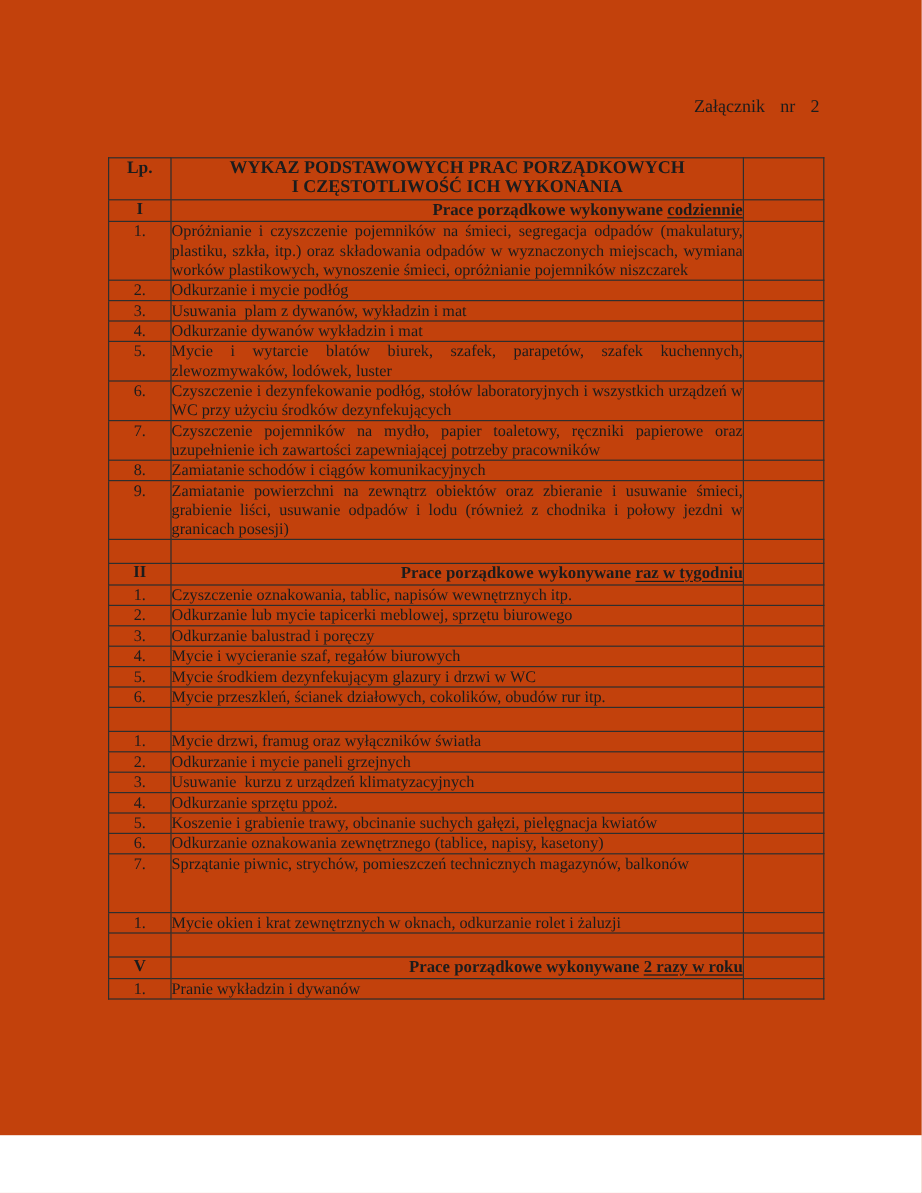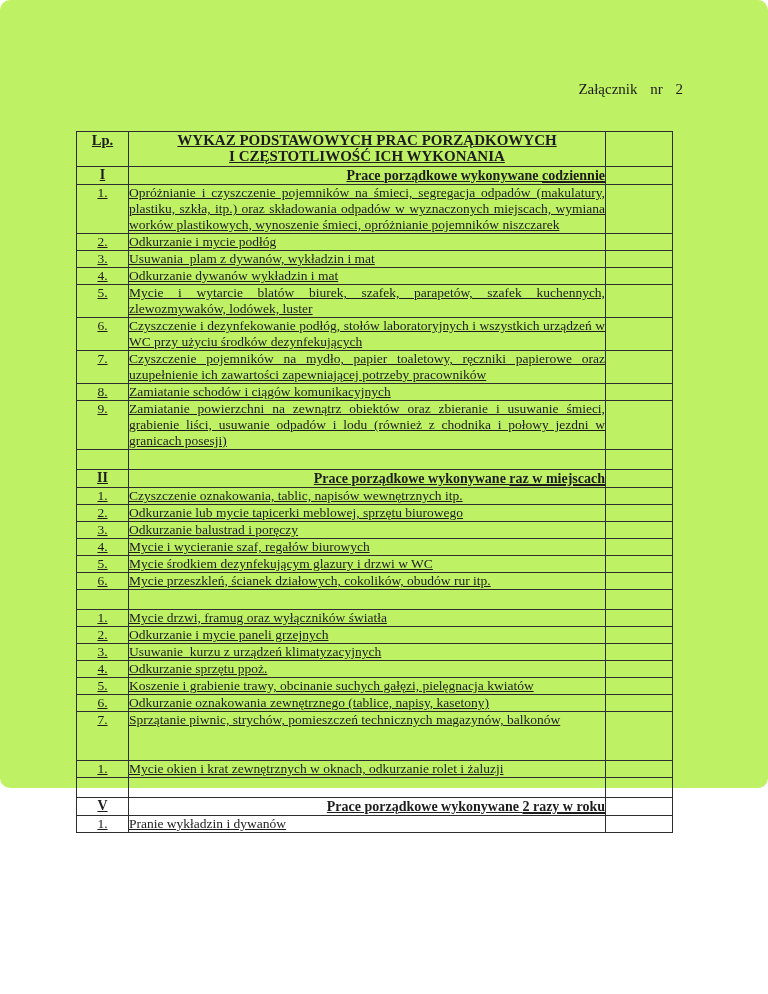--- a/index.html
+++ b/index.html
@@ -3,39 +3,38 @@
 <meta charset="utf-8">
 <style>
   html, body { margin: 0; padding: 0; background: #ffffff; }
   body {
     width: 768px; height: 994px;
     font-family: "Liberation Serif", serif;
     color: #1c1c1c;
     position: relative;
     overflow: hidden;
   }
-  .page { position: relative; width: 768px; height: 788px; background: #bef264; border-radius: 10px; }
+  .page { position: relative; width: 768px; height: 946px; background: #c2410c; }
 
   .attachment {
     position: absolute;
     top: 81px;
     right: 85px;
     font-size: 15px;
     word-spacing: 9px;
     color: #1c1c1c;
   }
 
   table.tasks {
     position: absolute;
     top: 131px;
-    left: 76px;
+    left: 90px;
     width: 596px;
     border-collapse: collapse;
     table-layout: fixed;
-    text-decoration: underline;
   }
   table.tasks col.c-lp   { width: 52px; }
   table.tasks col.c-desc { width: 477px; }
   table.tasks col.c-mark { width: 67px; }
 
   table.tasks th, table.tasks td {
     border: 1px solid #2e2e2e;
     padding: 0;
     vertical-align: top;
   }
@@ -148,21 +147,21 @@
           <td class="desc">Zamiatanie powierzchni na zewnątrz obiektów oraz zbieranie i usuwanie śmieci, grabienie liści, usuwanie odpadów i lodu (również z chodnika i połowy jezdni w granicach posesji)</td>
           <td class="mark"></td>
         </tr>
         <tr class="spacer">
           <td class="num"></td>
           <td class="desc"></td>
           <td class="mark"></td>
         </tr>
         <tr class="sec">
           <td class="num">II</td>
-          <td class="desc"><span>Prace porządkowe wykonywane </span><u>raz w miejscach</u></td>
+          <td class="desc"><span>Prace porządkowe wykonywane </span><u>raz w tygodniu</u></td>
           <td class="mark"></td>
         </tr>
         <tr class="item">
           <td class="num">1.</td>
           <td class="desc">Czyszczenie oznakowania, tablic, napisów wewnętrznych itp.</td>
           <td class="mark"></td>
         </tr>
         <tr class="item">
           <td class="num">2.</td>
           <td class="desc">Odkurzanie lub mycie tapicerki meblowej, sprzętu biurowego</td>

